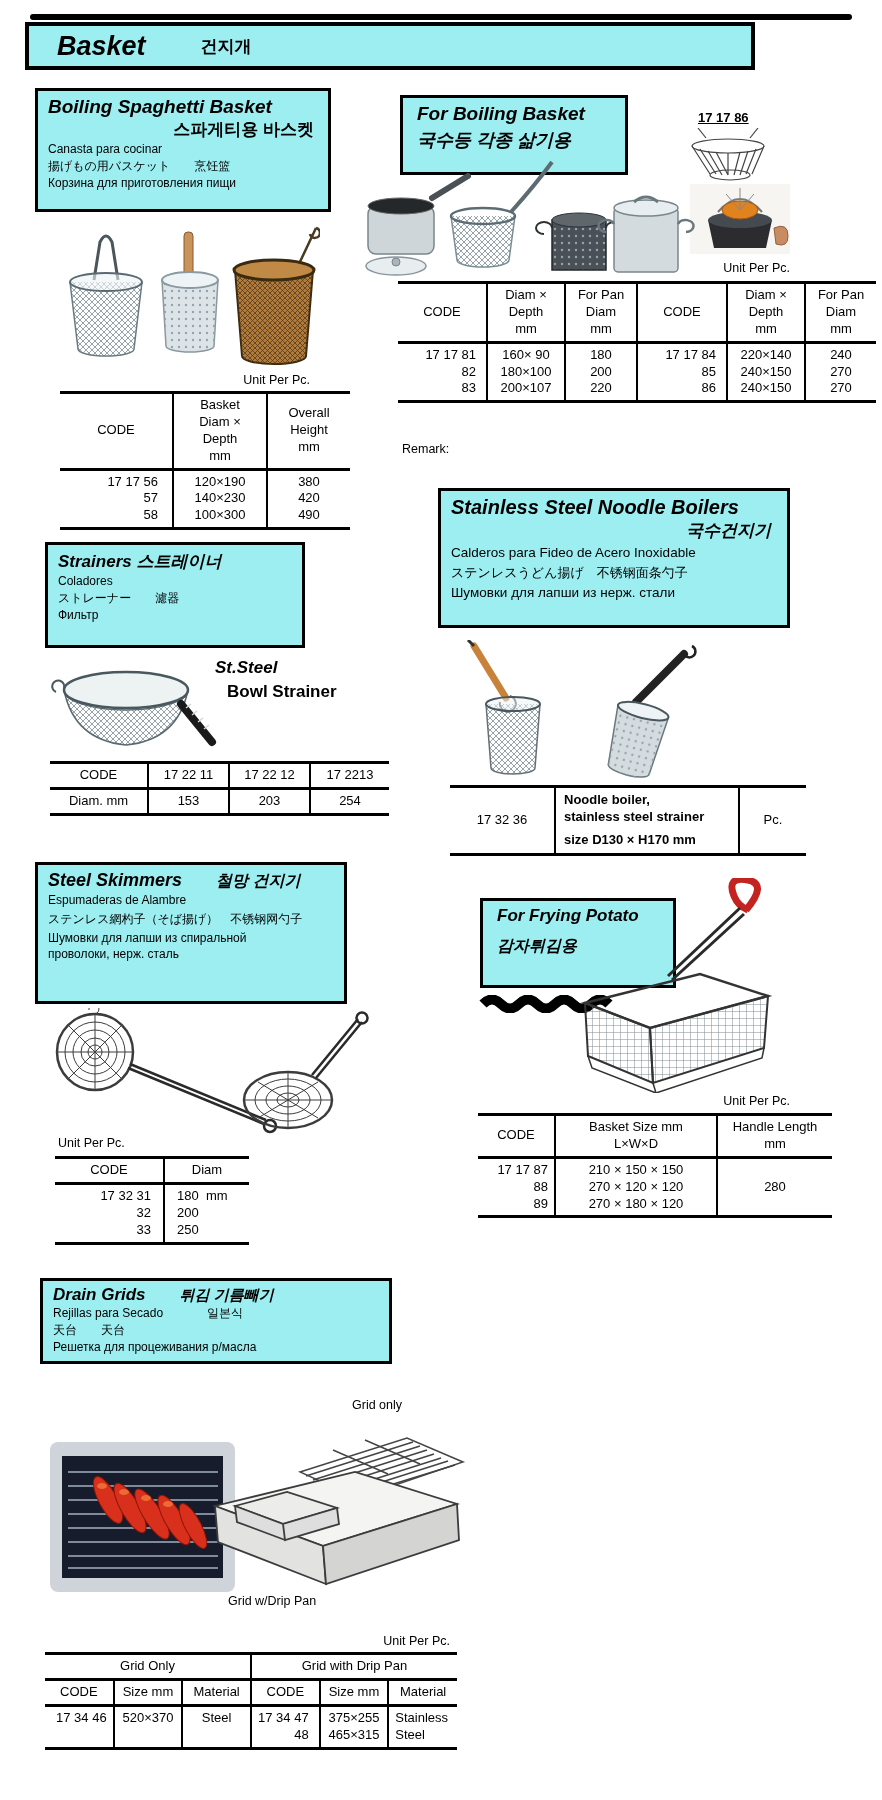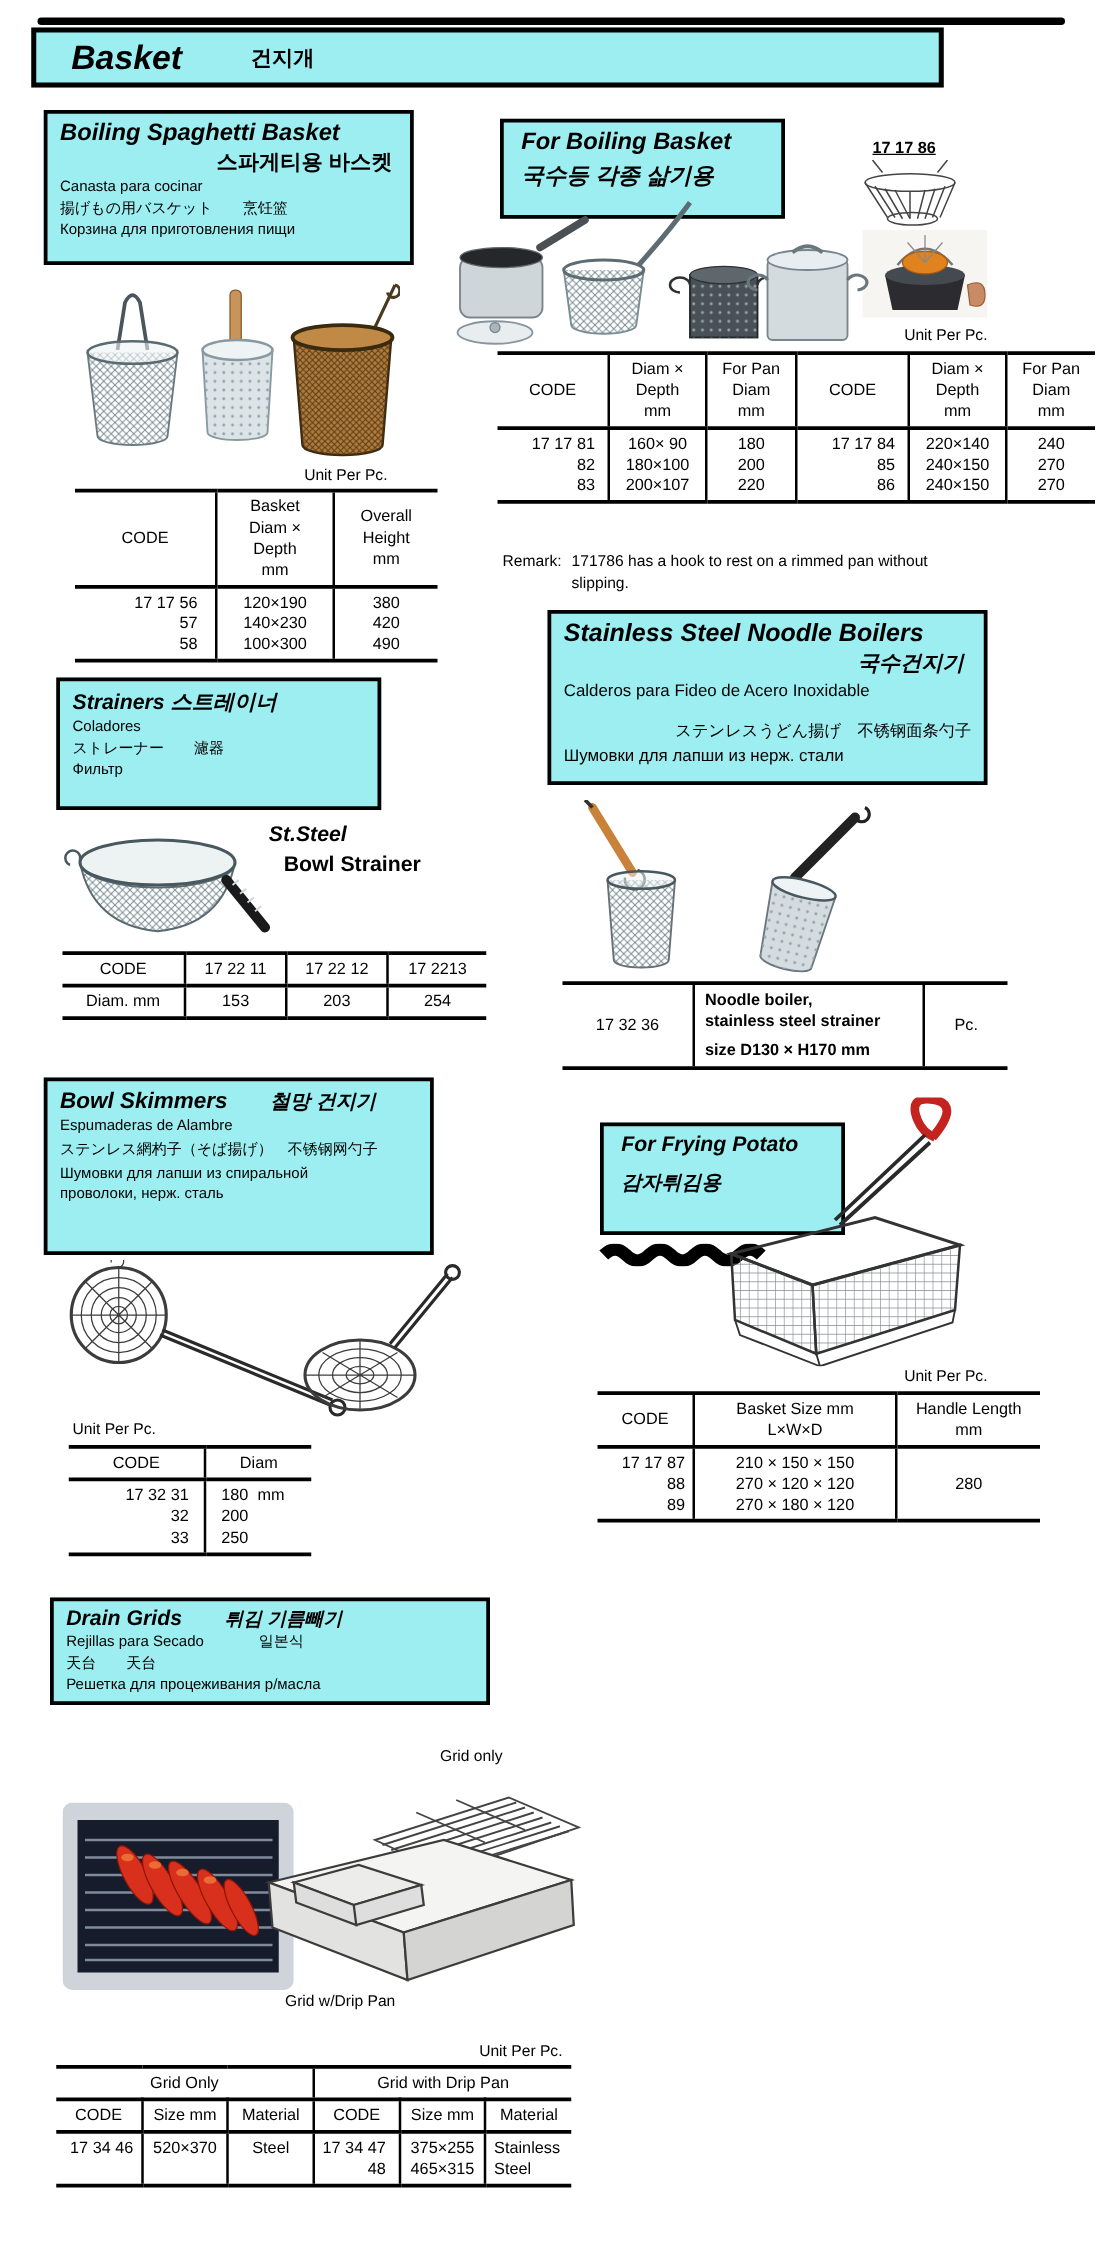--- a/index.html
+++ b/index.html
@@ -131,21 +131,21 @@
       <td class="ctr">Diam. mm</td>
       <td class="vl ctr bold">153</td>
       <td class="vl ctr bold">203</td>
       <td class="vl ctr bold">254</td>
     </tr>
   </tbody>
 </table>
 
 <div class="cyanbox" style="left:35px; top:862px; width:312px; height:142px;">
   <div style="display:flex; gap:34px; align-items:baseline;">
-    <span class="ttl" style="font-size:18px;">Bowl Skimmers</span>
+    <span class="ttl" style="font-size:18px;">Steel Skimmers</span>
     <span class="bold ttl" style="font-size:16px;">철망 건지기</span>
   </div>
   <div class="sm">Espumaderas de Alambre</div>
   <div class="sm" style="margin-top:2px;">ステンレス網杓子（そば揚げ）　不锈钢网勺子</div>
   <div class="sm pre" style="margin-top:2px;">Шумовки для лапши из спиральной
 проволоки, нерж. сталь</div>
 </div>
 
 <svg class="abs" style="left:40px; top:1008px;" width="330" height="128" viewBox="0 0 330 128">
   <g stroke="#3c3c3c" fill="none" stroke-width="1">
@@ -362,28 +362,27 @@
 240×150</td>
       <td class="vl pre ctr top">240
 270
 270</td>
     </tr>
   </tbody>
 </table>
 
 <div class="abs" style="left:402px; top:441px; width:388px; display:flex; font-size:12.5px; line-height:1.35;">
   <span>Remark:</span>
-  <span style="margin-left:8px; width:330px;">171786 has a hook to rest on a rimmed pan without slipping.</span>
 </div>
 
 <div class="cyanbox" style="left:438px; top:488px; width:352px; height:140px;">
   <div class="ttl" style="font-size:20px;">Stainless Steel Noodle Boilers</div>
   <div class="bold ttl rt" style="font-size:17px; padding-right:6px;">국수건지기</div>
   <div style="font-size:13.5px; margin-top:3px;">Calderos para Fideo de Acero Inoxidable</div>
-  <div style="font-size:13px; margin-top:16px;text-align:right;">ステンレスうどん揚げ　不锈钢面条勺子</div>
+  <div style="font-size:13px; margin-top:4px;">ステンレスうどん揚げ　不锈钢面条勺子</div>
   <div style="font-size:13.5px; margin-top:3px;">Шумовки для лапши из нерж. стали</div>
 </div>
 
 <svg class="abs" style="left:430px; top:640px;" width="290" height="145" viewBox="0 0 290 145">
   <path d="M76 58 L44 6" stroke="#c8823a" stroke-width="7" stroke-linecap="round"></path>
   <path d="M44 6 l-6 -6" stroke="#333" stroke-width="3"></path>
   <path d="M70 62 a8 8 0 1 0 10 -6" fill="none" stroke="#555" stroke-width="2"></path>
   <path d="M56 64 L61 128 A22 6 0 0 0 105 128 L110 64" fill="url(#meshA)" stroke="#667076" stroke-width="1.5"></path>
   <ellipse cx="83" cy="64" rx="27" ry="7" fill="#eef3f5" fill-opacity="0.5" stroke="#49585e" stroke-width="2"></ellipse>
   <path d="M206 62 L254 14" stroke="#222" stroke-width="8" stroke-linecap="round"></path>

